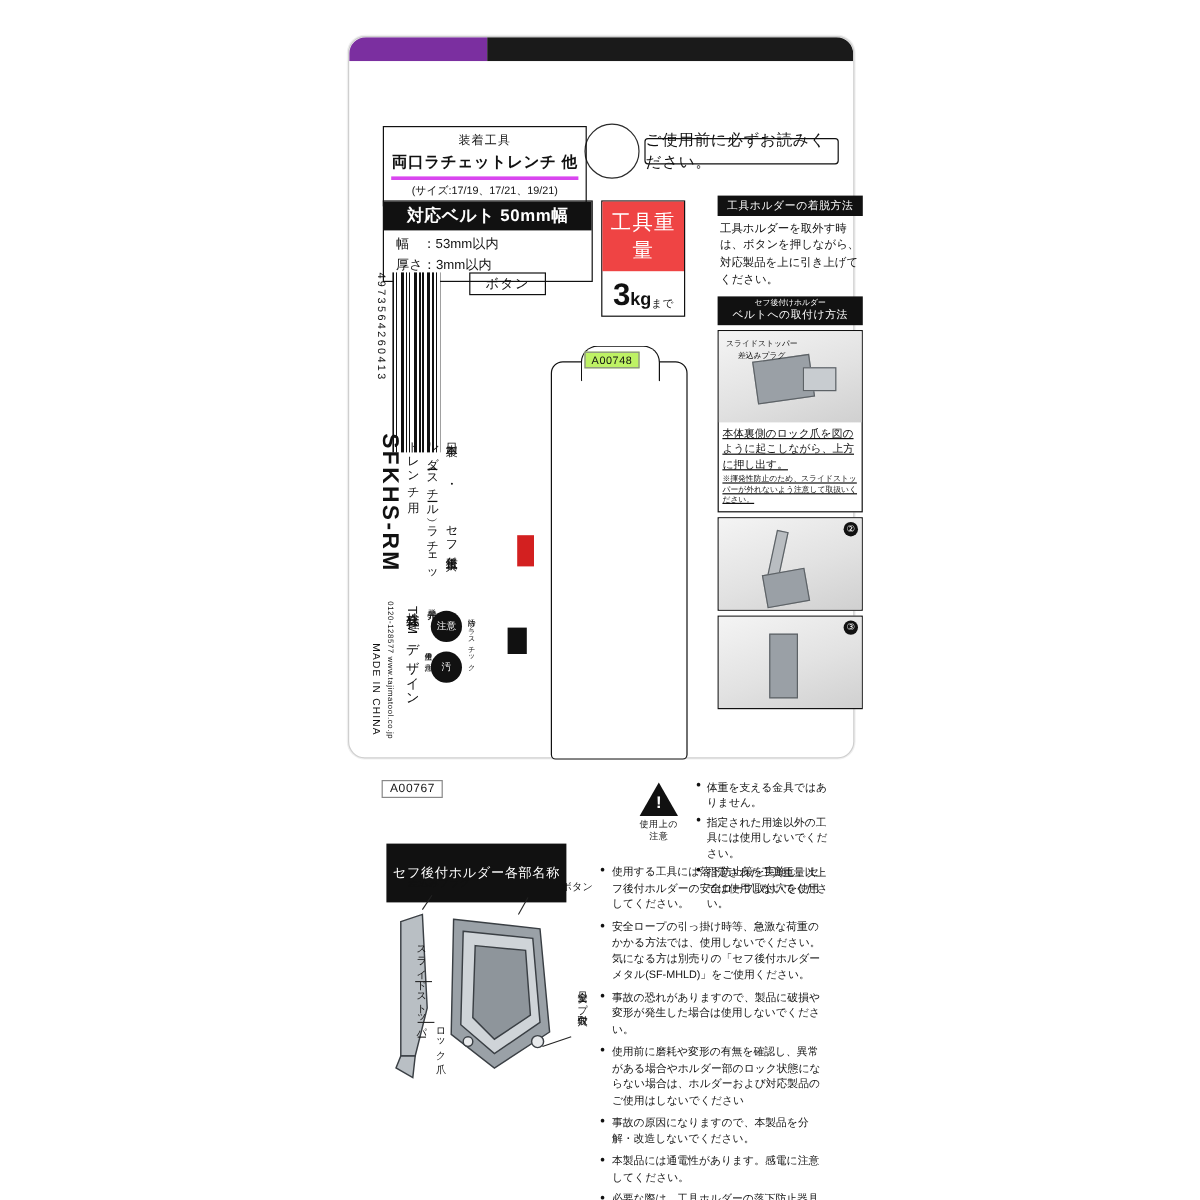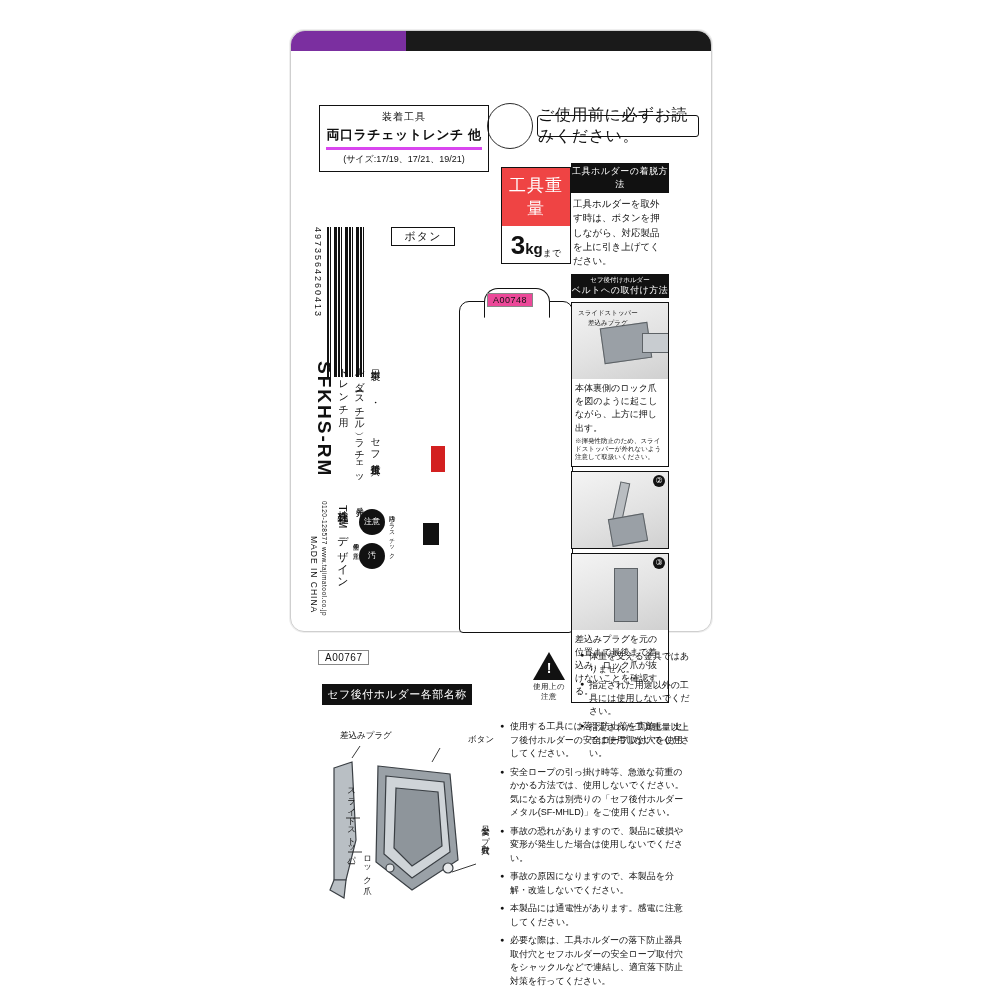--- a/index.html
+++ b/index.html
@@ -2,21 +2,21 @@
 <html><head>
 <meta charset="utf-8">
 <style>
   html,body{margin:0;padding:0;background:#ffffff;}
   body{width:1000px;height:1000px;position:relative;font-family:"Liberation Sans",sans-serif;color:#111;overflow:hidden;}
   .pkg{position:absolute;left:290px;top:30px;width:420px;height:600px;background:#fff;border:1px solid #cfcfcf;border-radius:14px;box-shadow:0 0 0 1px #efefef;}
   .pkg-top-bar{position:absolute;left:0;top:0;width:100%;height:20px;border-radius:14px 14px 0 0;overflow:hidden;display:flex;}
   .pkg-top-bar .seg1{flex:0 0 115px;background:#7b2fa0;}
   .pkg-top-bar .seg2{flex:1;background:#1a1a1a;}
   .hang-hole{position:absolute;left:196px;top:72px;width:44px;height:44px;border:1.5px solid #2b2b2b;border-radius:50%;background:#fff;}
-  .read-note{position:absolute;left:246px;top:84px;width:160px;height:20px;border:1.2px solid #111;border-radius:3px;font-size:16px;display:flex;align-items:center;justify-content:center;letter-spacing:0.5px;}
+  .read-note{position:absolute;left:246px;top:84px;width:160px;height:20px;border:1.2px solid #111;border-radius:3px;font-size:13px;display:flex;align-items:center;justify-content:center;letter-spacing:0.5px;}
   
   .tool-box{position:absolute;left:28px;top:74px;width:170px;border:1.3px solid #111;padding:4px 6px 5px 6px;box-sizing:border-box;}
   .tool-box .t1{font-size:10px;text-align:center;letter-spacing:1px;}
   .tool-box .t2{font-size:13px;text-align:center;font-weight:bold;margin-top:2px;letter-spacing:0.5px;}
   .tool-box .t3{font-size:9px;text-align:center;margin-top:3px;border-top:3px solid #d946ef;padding-top:3px;}
   
   .belt-box{position:absolute;left:28px;top:136px;width:175px;border:1.4px solid #111;box-sizing:border-box;}
   .belt-title{background:#111;color:#fff;font-size:14px;font-weight:bold;text-align:center;padding:3px 0;letter-spacing:0.5px;}
   .belt-rows{padding:4px 8px 5px 10px;font-size:11px;line-height:1.5;}
   
@@ -39,39 +39,39 @@
   .v-company{left:44px;top:470px;font-size:11px;letter-spacing:1px;}
   .v-company2{left:30px;top:470px;font-size:6.5px;letter-spacing:0.5px;}
   .v-seller{left:62px;top:470px;font-size:8px;letter-spacing:1px;}
   .v-made{left:18px;top:505px;font-size:8.5px;letter-spacing:1px;}
   
   .mark{position:absolute;width:26px;height:26px;border-radius:50%;background:#111;color:#fff;font-size:8px;display:flex;align-items:center;justify-content:center;text-align:center;line-height:1.05;}
   .mark-label{position:absolute;font-size:6px;writing-mode:vertical-rl;letter-spacing:0.5px;}
   
   .diecut{position:absolute;left:168px;top:270px;width:112px;height:330px;border:1.3px solid #111;border-radius:10px 10px 4px 4px;background:#fff;}
   .diecut:before{content:"";position:absolute;left:24px;top:-14px;width:64px;height:28px;border:1.3px solid #111;border-bottom-color:#fff;border-radius:14px 14px 0 0;background:#fff;}
-  .code-a748{position:absolute;left:196px;top:262px;font-size:9px;border:1px solid #888;padding:1px 5px;background:#ec4899;letter-spacing:0.5px;}
+  .code-a748{position:absolute;left:196px;top:262px;font-size:9px;border:1px solid #888;padding:1px 5px;background:#bef264;letter-spacing:0.5px;}
   .chip-red{position:absolute;left:140px;top:415px;width:14px;height:26px;background:#d32020;}
   .chip-black{position:absolute;left:132px;top:492px;width:16px;height:22px;background:#111;}
   
-  .rcol{position:absolute;left:280px;top:132px;width:98px;}
+  .rcol{position:absolute;left:307px;top:132px;width:121px;}
   .sec-head{background:#111;color:#fff;font-size:9px;text-align:center;padding:2px 0;letter-spacing:0.5px;}
   .sec-body{font-size:9.5px;line-height:1.5;padding:4px 2px 6px 2px;}
   .sec-head2{background:#111;color:#fff;font-size:9px;text-align:center;padding:2px 0;letter-spacing:0.5px;line-height:1.3;}
   .sec-head2 .small{font-size:6.5px;display:block;letter-spacing:0;}
-  .step{border:1.1px solid #111;margin-top:4px;position:relative;background:#fff;}
+  .step{border:1.1px solid #111;margin-top:4px;position:relative;background:#fff;text-decoration:underline;}
   .step-img{height:76px;background:linear-gradient(160deg,#f4f4f4 0%,#e2e2e2 55%,#d0d0d0 100%);position:relative;overflow:hidden;}
   .step-num{position:absolute;right:3px;top:3px;width:12px;height:12px;border-radius:50%;background:#111;color:#fff;font-size:8px;display:flex;align-items:center;justify-content:center;}
   .step-cap{font-size:9px;line-height:1.45;padding:3px 3px 4px 3px;}
   .step-cap .tiny{font-size:6.5px;line-height:1.3;display:block;margin-top:2px;}
   .step-lab{position:absolute;font-size:6.5px;color:#111;}
   .blob{position:absolute;background:#9aa0a6;border:1px solid #5d6266;}
   
   .code-a767{position:absolute;left:318px;top:650px;font-size:10px;border:1px solid #888;padding:1px 6px;letter-spacing:0.5px;}
-  .parts-head{position:absolute;left:322px;top:684px;width:150px;background:#111;color:#fff;font-size:11px;text-align:center;padding:3px 0;letter-spacing:0.5px;}
+  .parts-head{position:absolute;left:322px;top:703px;width:150px;background:#111;color:#fff;font-size:11px;text-align:center;padding:17px 0;letter-spacing:0.5px;}
   .parts-art{position:absolute;left:300px;top:740px;width:210px;height:175px;}
   .pl{position:absolute;font-size:8.5px;}
   .pl.vert{writing-mode:vertical-rl;}
   .warn-icon{position:absolute;left:530px;top:652px;width:38px;text-align:center;}
   .tri{width:0;height:0;border-left:16px solid transparent;border-right:16px solid transparent;border-bottom:28px solid #111;position:relative;margin:0 auto;}
   .tri span{position:absolute;left:-4px;top:9px;width:8px;color:#fff;font-size:14px;font-weight:bold;text-align:center;line-height:1;}
   .warn-icon .cap{font-size:7.5px;margin-top:2px;letter-spacing:0.5px;}
   .warn-list{position:absolute;left:580px;top:650px;width:110px;font-size:9px;line-height:1.45;}
   .warn-list div{margin-bottom:3px;padding-left:9px;position:relative;}
   .warn-list div:before{content:"\25CF";position:absolute;left:0;top:0;font-size:7px;}
@@ -91,20 +91,27 @@
 
   <div class="hang-hole"></div>
   <div class="read-note">ご使用前に必ずお読みください。</div>
 
   <div class="tool-box">
     <div class="t1">装着工具</div>
     <div class="t2">両口ラチェットレンチ 他</div>
     <div class="t3">(サイズ:17/19、17/21、19/21)</div>
   </div>
 
+  <div class="belt-box">
+    <div class="belt-title">対応ベルト 50mm幅</div>
+    <div class="belt-rows">
+      <div>幅　：53mm以内</div>
+      <div>厚さ：3mm以内</div>
+    </div>
+  </div>
 
   <div class="weight-box">
     <div class="weight-head">工具重量</div>
     <div class="weight-val">
       <span>3</span><span class="unit">kg</span><span class="sub">まで</span>
     </div>
   </div>
 
   <div class="btn-label">ボタン</div>
 
@@ -158,21 +165,20 @@
         <div class="blob" style="left:44px;top:10px;width:8px;height:40px;background:#b9bdc1;transform:rotate(12deg);"></div>
         <div class="blob" style="left:38px;top:44px;width:34px;height:26px;transform:rotate(-10deg);"></div>
       </div>
     </div>
 
     <div class="step">
       <div class="step-img">
         <div class="step-num">③</div>
         <div class="blob" style="left:42px;top:14px;width:22px;height:52px;"></div>
       </div>
-      <div class="step-cap">差込みプラグを元の位置まで最後まで差込み、ロック爪が抜けないことを確認する。</div>
     </div>
   </div>
 </div>
 
 <div class="code-a767">A00767</div>
 
 <div class="parts-head">セフ後付ホルダー各部名称</div>
 
 <div class="parts-art">
   <svg width="210" height="175" viewBox="0 0 210 175">
@@ -210,16 +216,17 @@
 <div class="warn-list">
   <div>体重を支える金具ではありません。</div>
   <div>指定された用途以外の工具には使用しないでください。</div>
   <div>指定された工具重量以上では使用しないでください。</div>
 </div>
 
 <div class="note-list">
   <div>使用する工具には落下防止策を実施し、セフ後付ホルダーの安全ロープ取付穴を使用してください。</div>
   <div>安全ロープの引っ掛け時等、急激な荷重のかかる方法では、使用しないでください。気になる方は別売りの「セフ後付ホルダーメタル(SF-MHLD)」をご使用ください。</div>
   <div>事故の恐れがありますので、製品に破損や変形が発生した場合は使用しないでください。</div>
+  <div>使用前に磨耗や変形の有無を確認し、異常がある場合やホルダー部のロック状態にならない場合は、ホルダーおよび対応製品のご使用はしないでください</div>
   <div>事故の原因になりますので、本製品を分解・改造しないでください。</div>
   <div>本製品には通電性があります。感電に注意してください。</div>
   <div>必要な際は、工具ホルダーの落下防止器具取付穴とセフホルダーの安全ロープ取付穴をシャックルなどで連結し、適宜落下防止対策を行ってください。</div>
 </div>
 
 </body></html>

